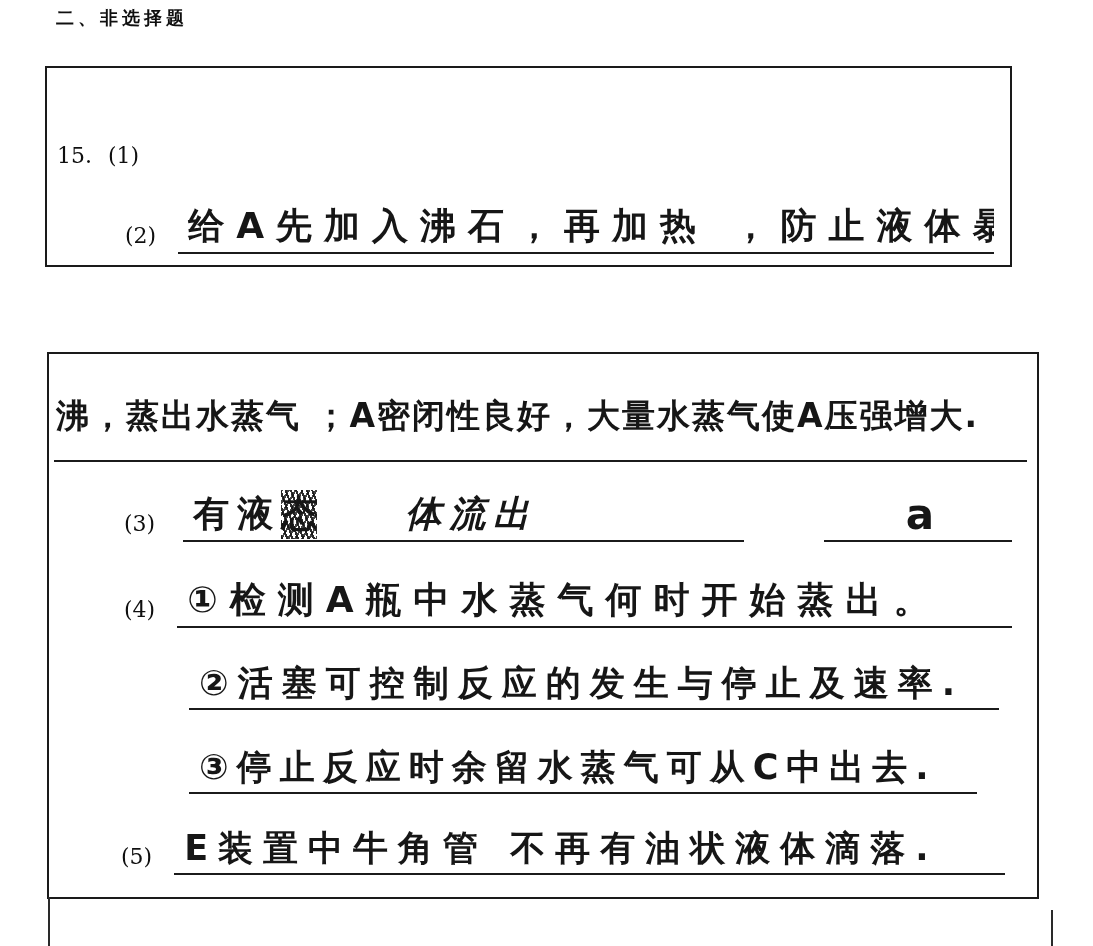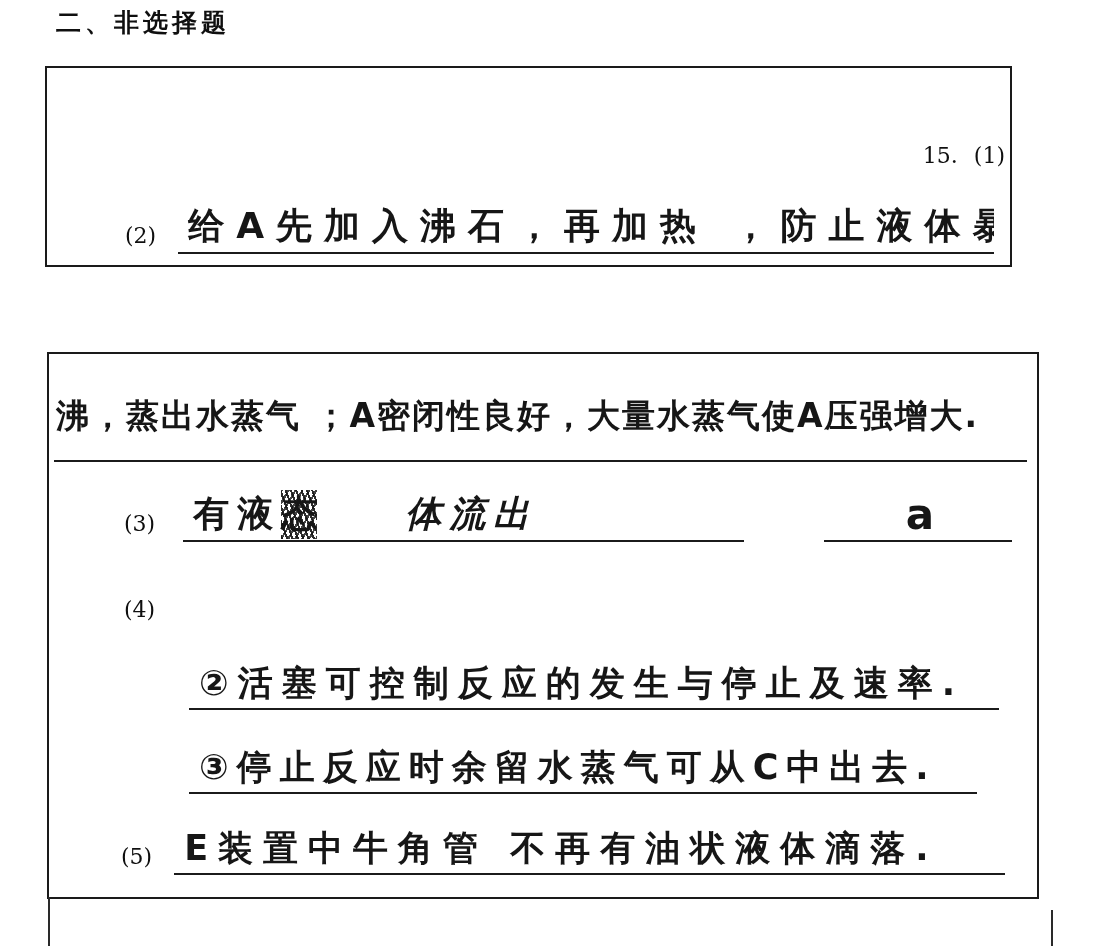--- a/index.html
+++ b/index.html
@@ -14,21 +14,21 @@
   }
   
   .print {
     font-family: "DejaVu Serif", serif;
     color: #0f0f0f;
   }
   .section-header {
     position: absolute;
     left: 56px;
     top: 6px;
-    font-size: 25px;
+    font-size: 18px;
     font-weight: bold;
     letter-spacing: 4px;
   }
   
   .abox {
     position: absolute;
     border: 2px solid #1a1a1a;
     background: #ffffff;
   }
   .box1 { left: 45px; top: 66px; width: 963px; height: 197px; }
@@ -100,21 +100,21 @@
   }
 </style>
 </head>
 <body>
 
 <div class="page">
 
   <div class="section-header print">二、非选择题</div>
 
   <div class="abox box1">
-    <div class="arow" style="left:10px; right:5px; top:48px; height:58px;justify-content:flex-end;">
+    <div class="arow" style="left:10px; right:16px; top:48px; height:58px;">
       <span class="qnum print">15.</span>
       <span class="plabel print">(1)</span>
     </div>
     <div class="arow" style="left:78px; right:16px; top:130px; height:56px;">
       <span class="plabel print first">(2)</span>
       <span class="blank">
         <span class="hw hw36" style="letter-spacing:12px;">给A先加入沸石，再加热 ，防止液体暴</span>
       </span>
     </div>
   </div>
@@ -133,20 +133,23 @@
         <span class="hw hw36" style="letter-spacing:8px;">有液</span><span class="hw hw36 scribble" style="letter-spacing:0;">态</span><span class="hw hw36 gap-suffix" style="letter-spacing:8px;font-style:italic;">体流出</span>
       </span>
       <span style="flex:1;"></span>
       <span class="blank fixed center" style="width:172px; margin-left:0;">
         <span class="hw latin-a">a</span>
       </span>
     </div>
 
     <div class="arow" style="left:75px; right:25px; top:216px; height:58px;">
       <span class="plabel print first">(4)</span>
+      <span class="blank">
+        <span class="hw hw36" style="letter-spacing:12px;">①检测A瓶中水蒸气何时开始蒸出。</span>
+      </span>
     </div>
 
     <div class="arow" style="left:140px; right:38px; top:298px; height:58px;">
       <span class="blank" style="margin-left:0;">
         <span class="hw hw35">②活塞可控制反应的发生与停止及速率.</span>
       </span>
     </div>
 
     <div class="arow" style="left:140px; right:60px; top:382px; height:58px;">
       <span class="blank" style="margin-left:0;">

